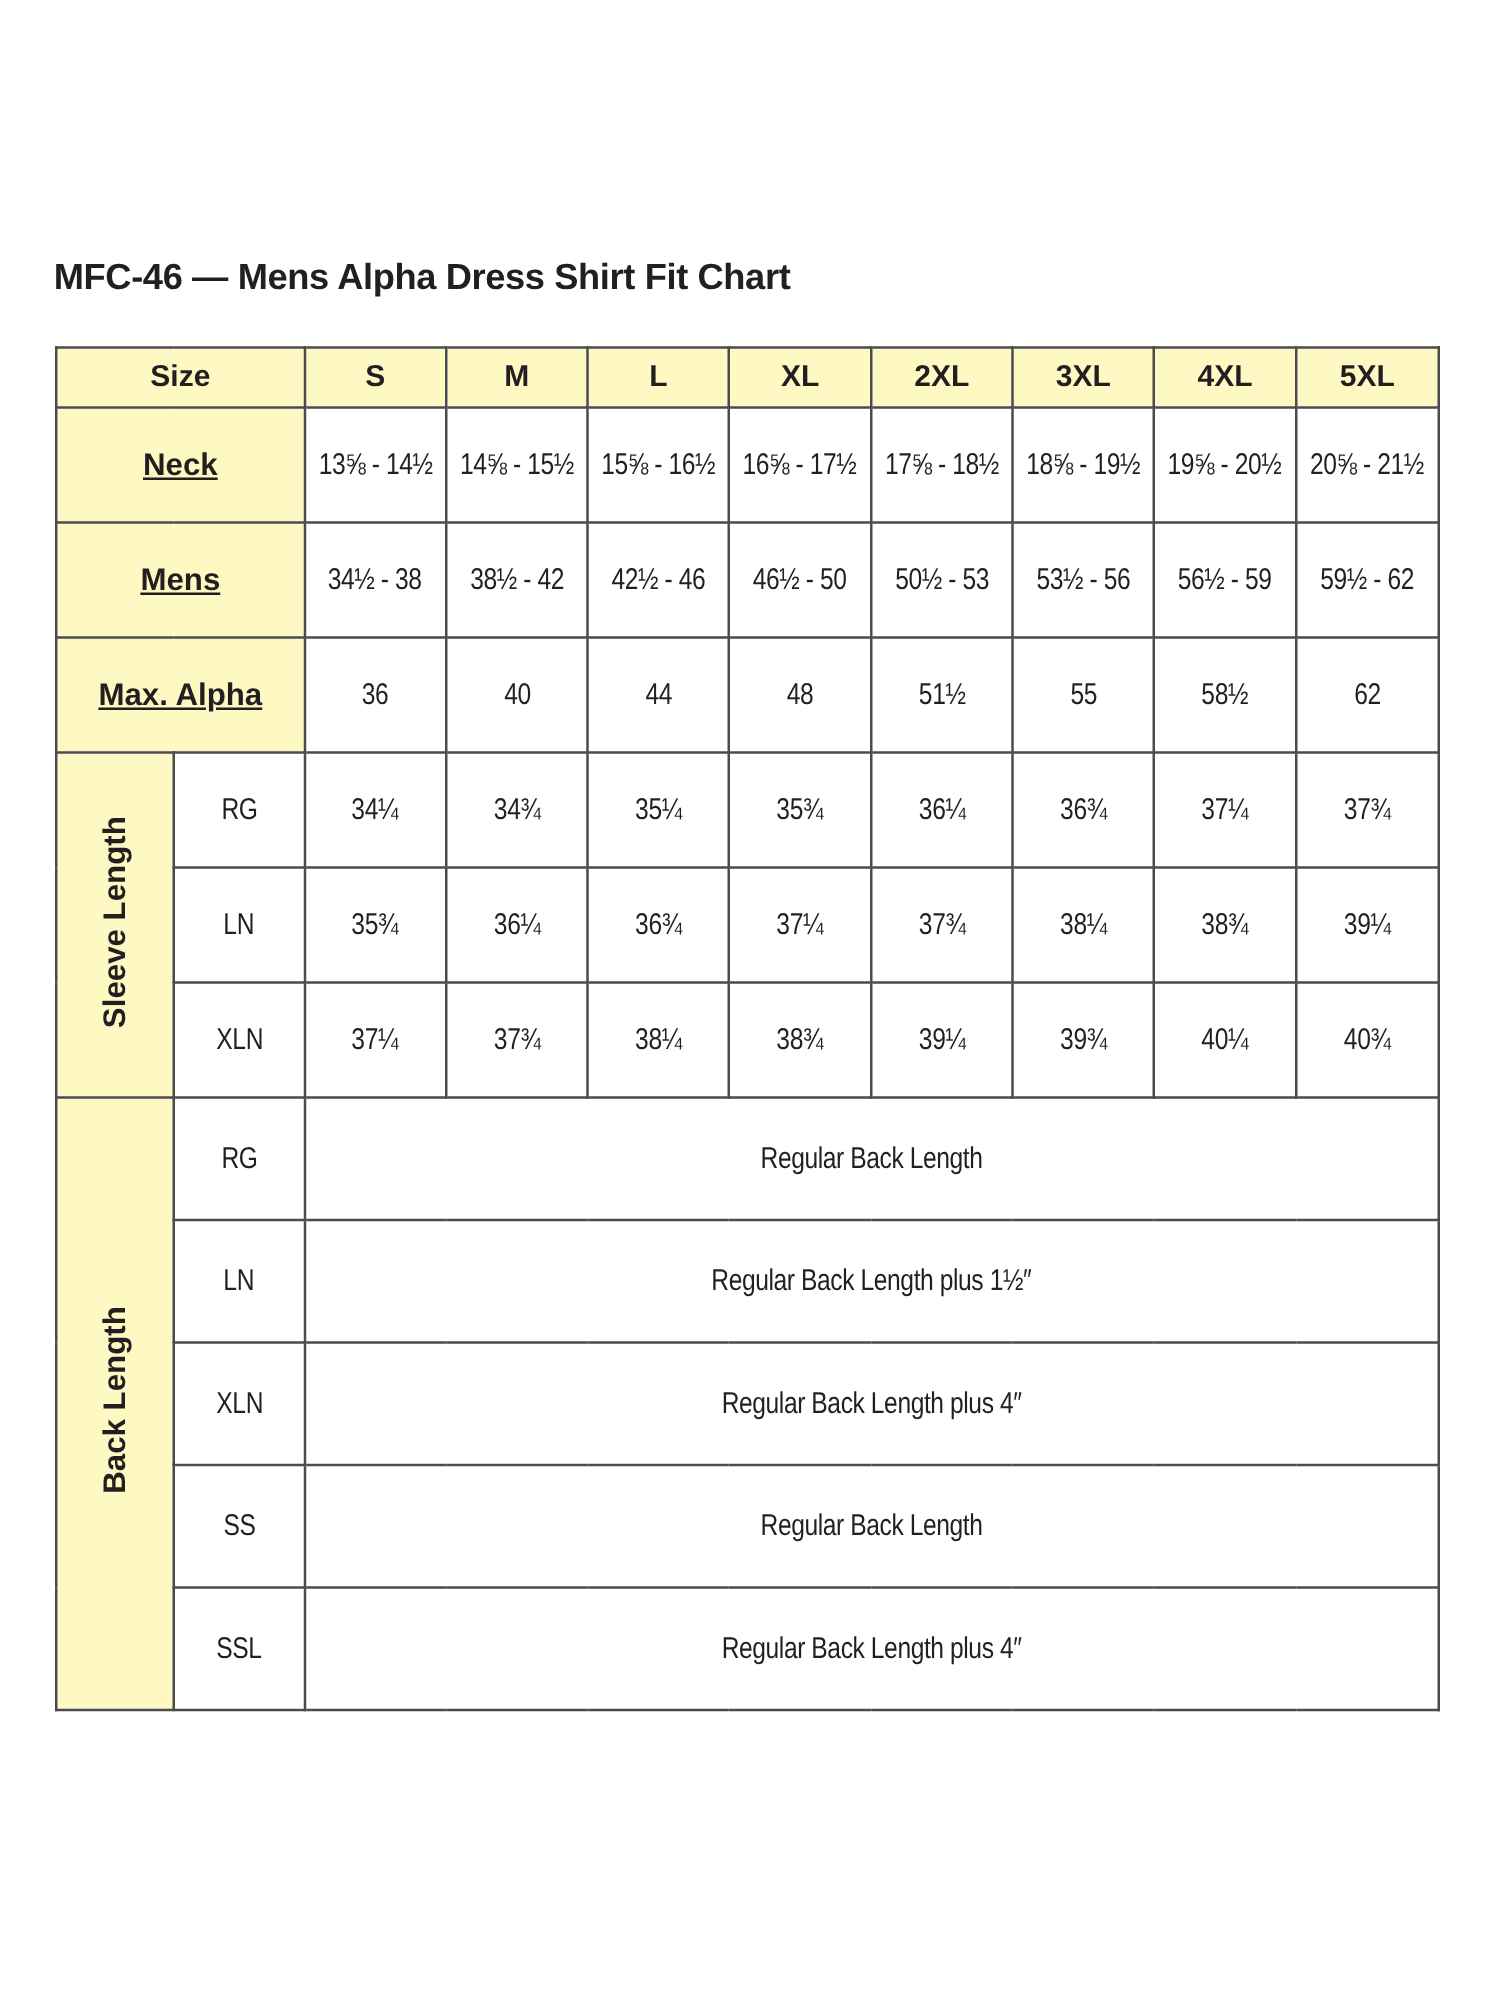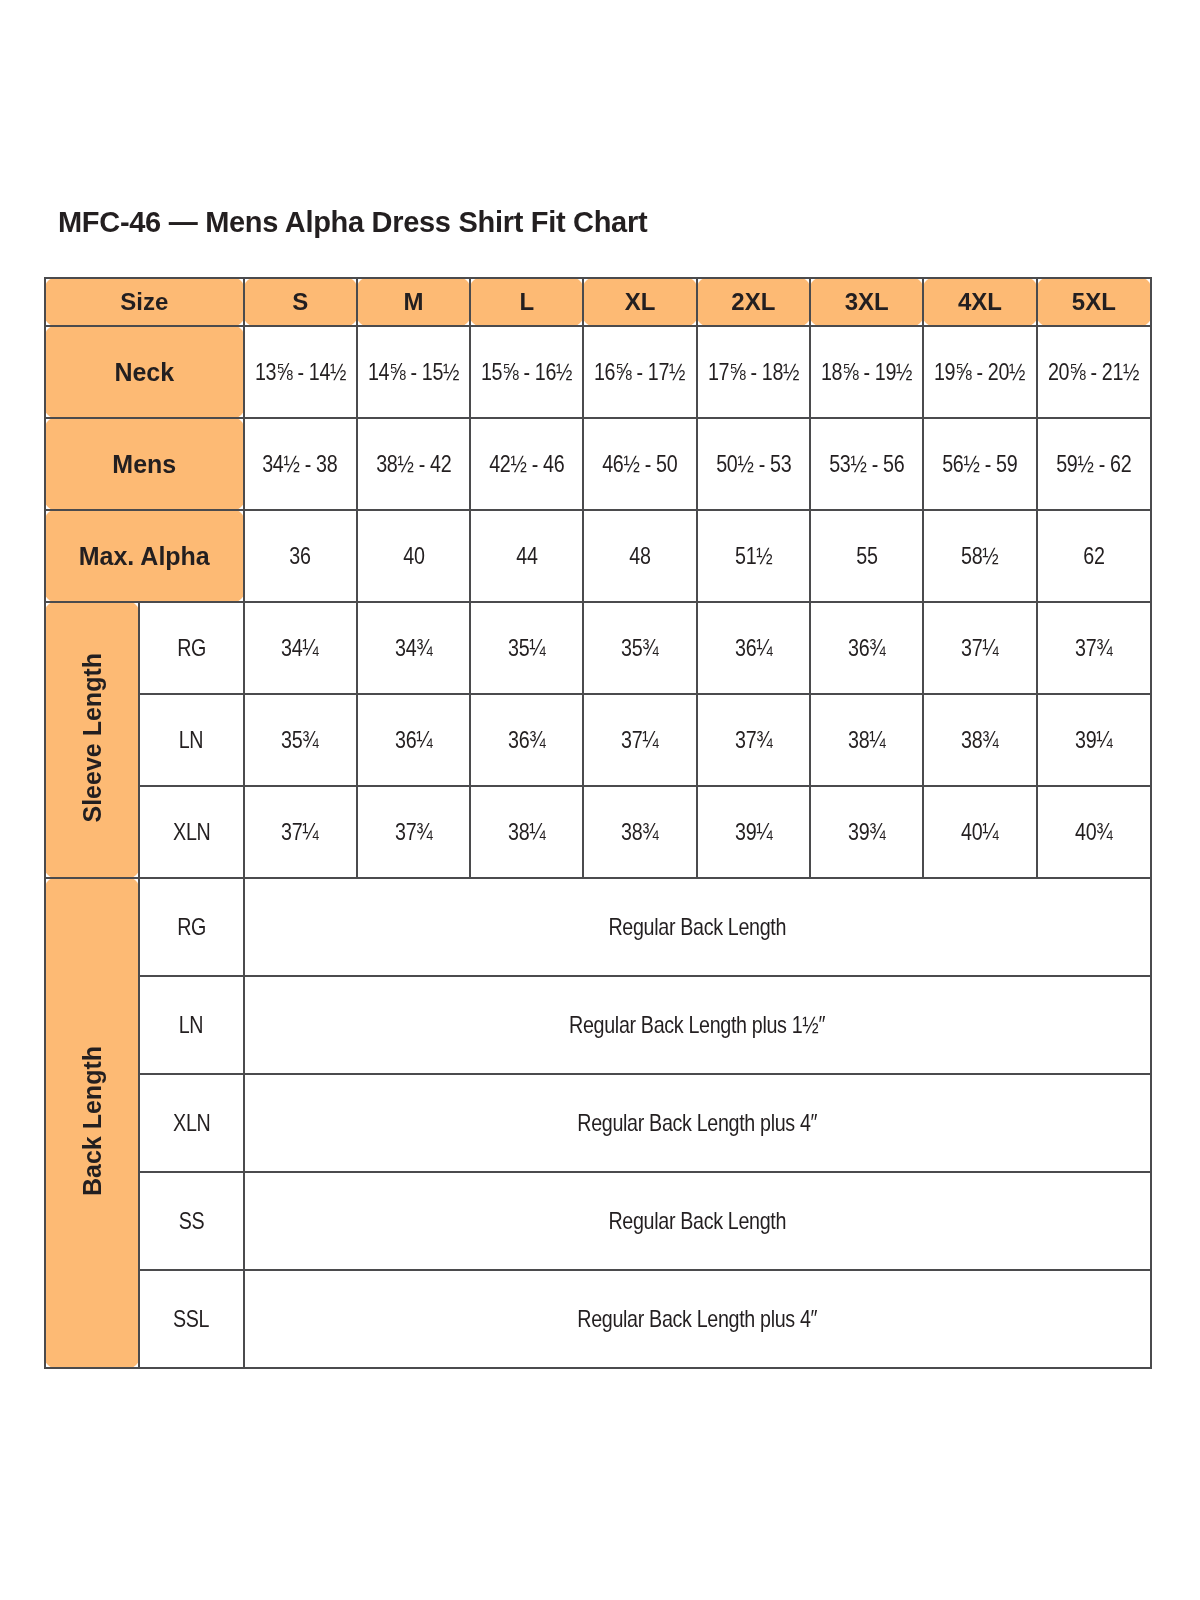--- a/index.html
+++ b/index.html
@@ -9,21 +9,21 @@
   }
   body {
     width: 1200px;
     height: 1600px;
     position: relative;
     font-family: "Liberation Sans", sans-serif;
     color: #231f20;
   }
   .page-title {
     position: absolute;
-    left: 58px;
+    left: 43px;
     top: 206px;
     font-size: 29px;
     font-weight: bold;
     letter-spacing: -0.3px;
     color: #231f20;
   }
   table.fit-chart {
     position: absolute;
     left: 44px;
     top: 277px;
@@ -35,30 +35,31 @@
     border: 2px solid #4b4b4d;
     text-align: center;
     vertical-align: middle;
     padding: 0;
     overflow: hidden;
   }
   tr.h-header { height: 48px; }
   tr.h-mid    { height: 92px; }
   tr.h-back   { height: 98px; }
 
-  td.gray { background: #fdba74; border-radius: 10px; }
+  td.gray { background: #fef9c3; }
   td.white { background: #ffffff; }
 
   .hdr-text {
     font-weight: bold;
     font-size: 24px;
   }
   .lbl-text {
     font-weight: bold;
     font-size: 25px;
+    text-decoration: underline;
   }
   
   .val {
     display: inline-block;
     font-size: 24px;
     letter-spacing: -0.4px;
     transform: scaleX(0.82);
     transform-origin: center center;
     white-space: nowrap;
   }

